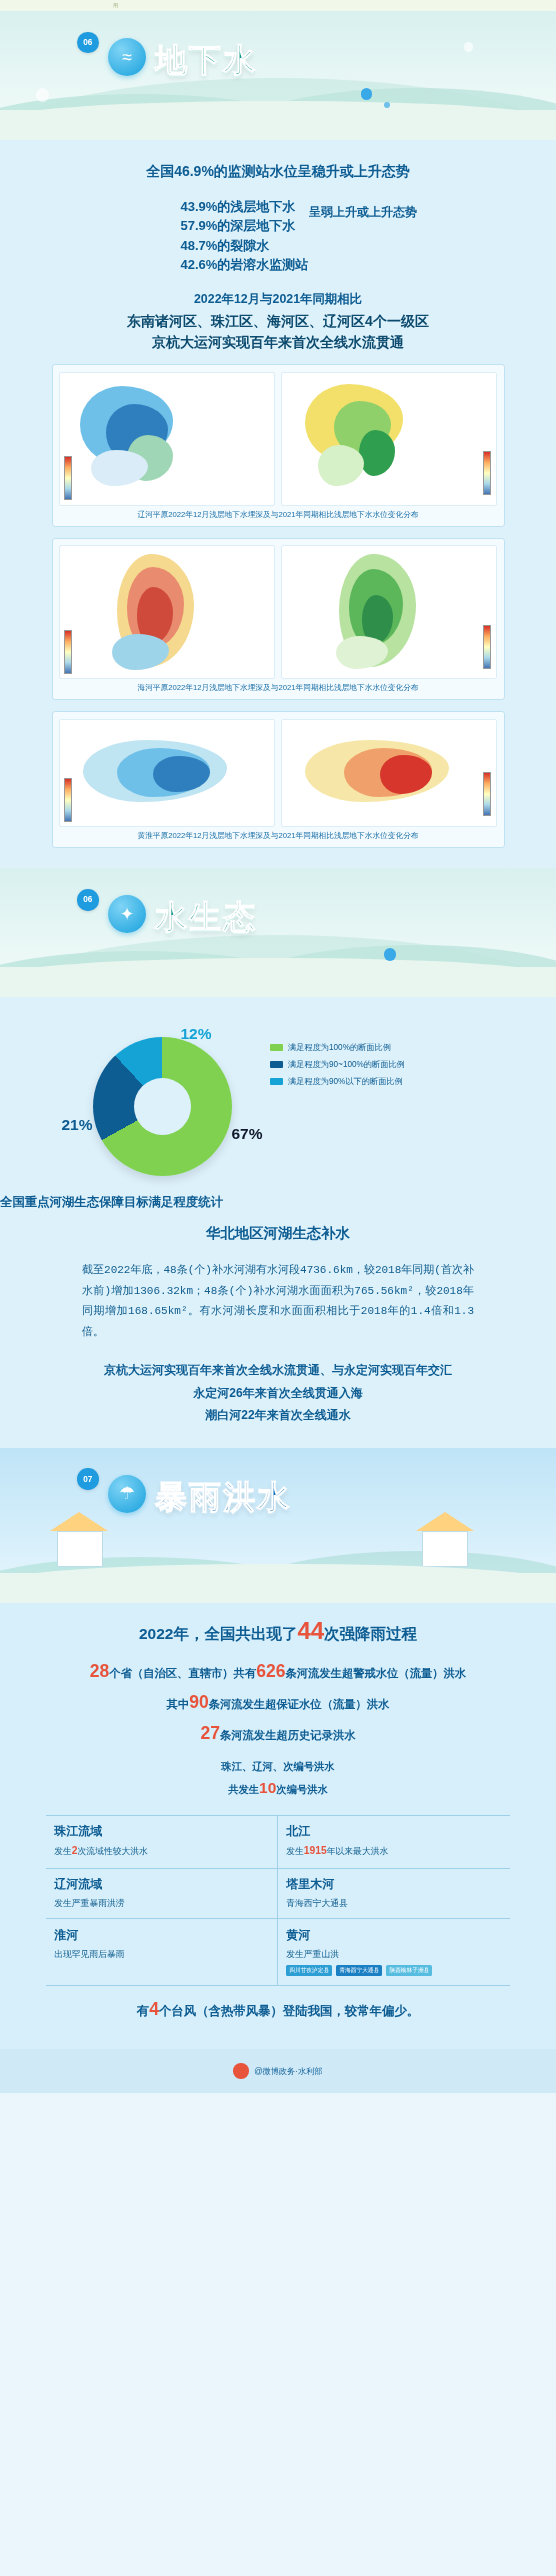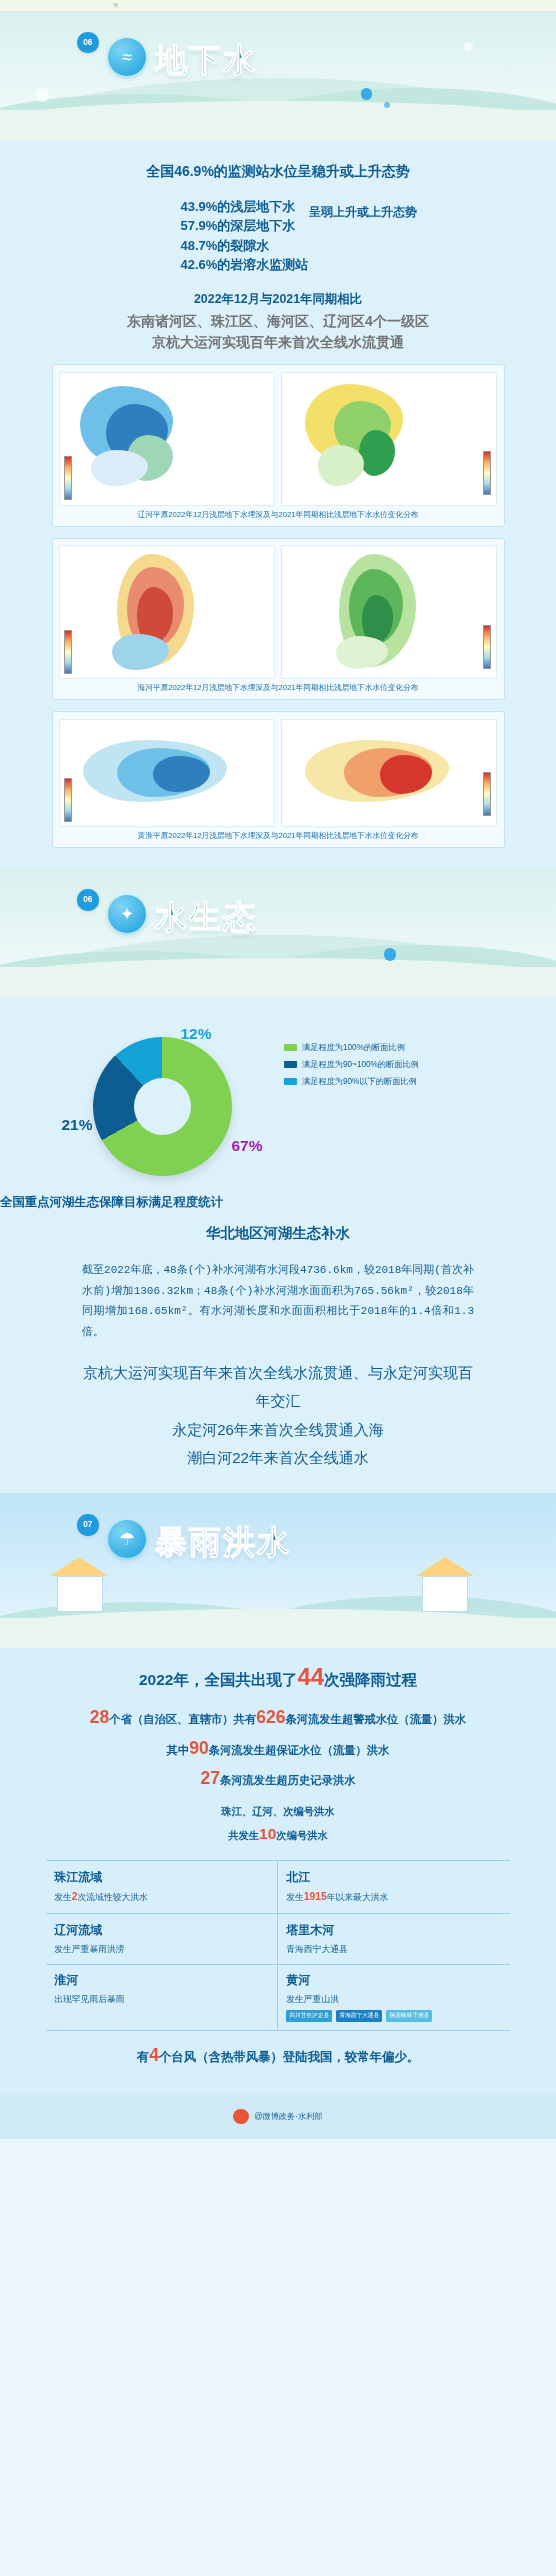--- a/index.html
+++ b/index.html
@@ -80,21 +80,21 @@
   .brace {
     position:absolute; right:20.6px; top:7.2px;
     font-size:12px; font-weight:bold; color:#0d5c92; line-height:1.4;
   }
   .brace span{ display:block; }
 
   .note-head {
     text-align:center; font-size:12.4px; font-weight:bold; color:#0d5c92; margin:13.4px 0 3.1px;
   }
   .note-strong {
-    text-align:center; font-size:14px; font-weight:bold; color:#737373; line-height:1.5;
+    text-align:center; font-size:14px; font-weight:bold; color:#0c4a6e; line-height:1.5;
   }
 
   .map-card {
     width:453px; margin:11.3px auto 0; background:#f4fbfe;
     border:0.5px solid #bfe2f2; border-radius:3.1px; padding:6.2px 6.2px 5.2px;
   }
   .map-pair { display:flex; gap:6.2px; }
   .map-box {
     flex:1; height:134px; border-radius:2.1px; position:relative; overflow:hidden;
     background:#ffffff; border:0.5px solid #dceef7;
@@ -123,39 +123,39 @@
       #15a3d6 317deg 360deg);
     box-shadow:0 4.1px 9.3px rgba(0,0,0,.12);
   }
   .pie:after{
     content:""; position:absolute; left:50%; top:50%; width:57px; height:57px;
     margin:-28px 0 0 -28px; border-radius:50%; background:#ddf1fb;
   }
   .pie-label { position:absolute; font-size:15.5px; font-weight:bold; }
   .pl-12 { left:155px; top:4.1px; color:#15a3d6; }
   .pl-21 { left:36px; top:95px; color:#0d5c92; }
-  .pl-67 { left:206px; top:116px; color:#a21caf; }
-  .legend-list { position:absolute; left:258px; top:20.6px; }
+  .pl-67 { left:206px; top:104px; color:#0f172a; }
+  .legend-list { position:absolute; left:244px; top:20.6px; }
   .legend-item { display:flex; align-items:center; margin-bottom:6.2px; font-size:8.2px; color:#0d5c92; }
   .legend-swatch { width:13.4px; height:7.2px; margin-right:5.2px; border-radius:1px; }
 
   .pie-caption {
     text-align:left; font-size:12.4px; font-weight:bold; color:#0d5c92; margin:3.1px 0 13.4px;
   }
 
   .sub-title {
     text-align:center; font-size:14.4px; font-weight:bold; color:#0d5c92; margin:5.2px 0 8.2px;
   }
   .para {
     width:392px; margin:17px auto; font-size:11px; line-height:1.85; color:#0f5d8e; text-align:justify;font-family:Liberation Mono, monospace;
   }
 
   .canal-block {
-    width:392px; margin:11.3px auto 0; font-size:15px; line-height:1.9; color:#0d5c92;
-    text-align:center; font-weight:normal;
+    width:392px; margin:11.3px auto 0; font-size:12px; line-height:1.9; color:#0d5c92;
+    text-align:center; font-weight:bold;
   }
 
   
   .rain-head {
     position:relative; height:155px; overflow:hidden;
     background:linear-gradient(180deg,#bfe4f7 0%,#d7effb 60%,#e9f7fd 100%);
   }
   .house {
     position:absolute; bottom:36px; width:46px; height:36px; background:#fff;
     border:1px solid #bcdcea;

